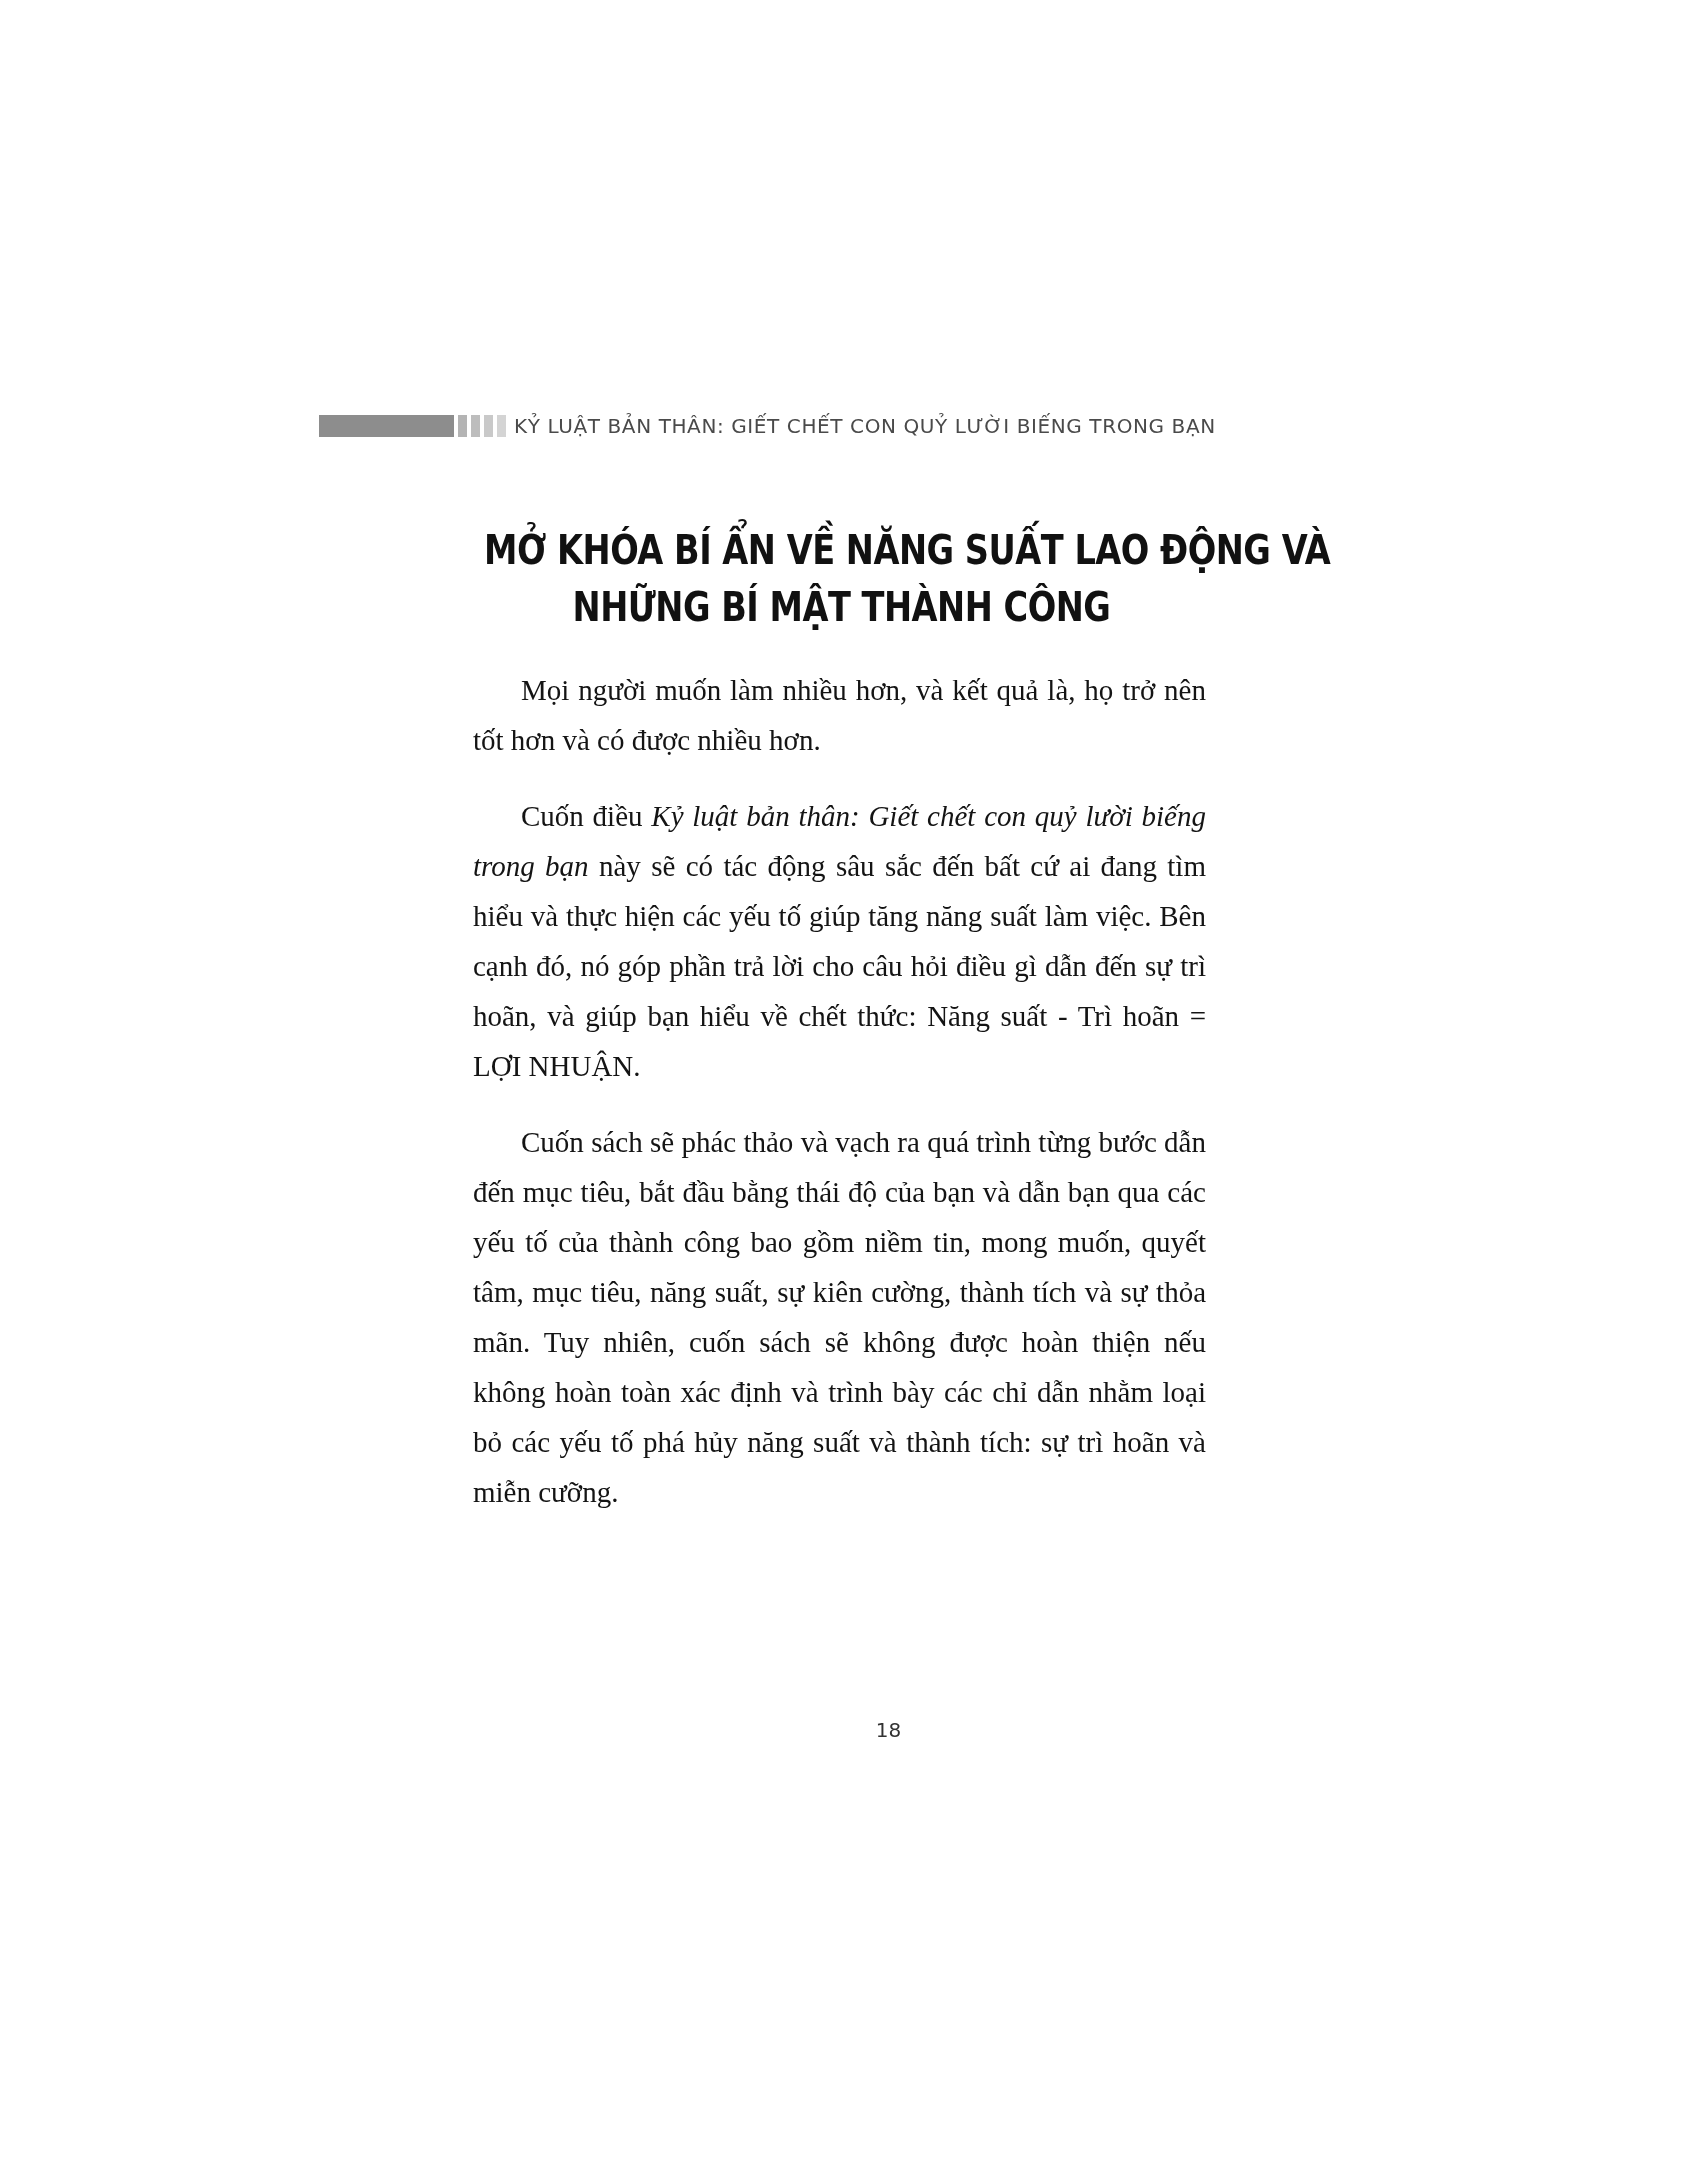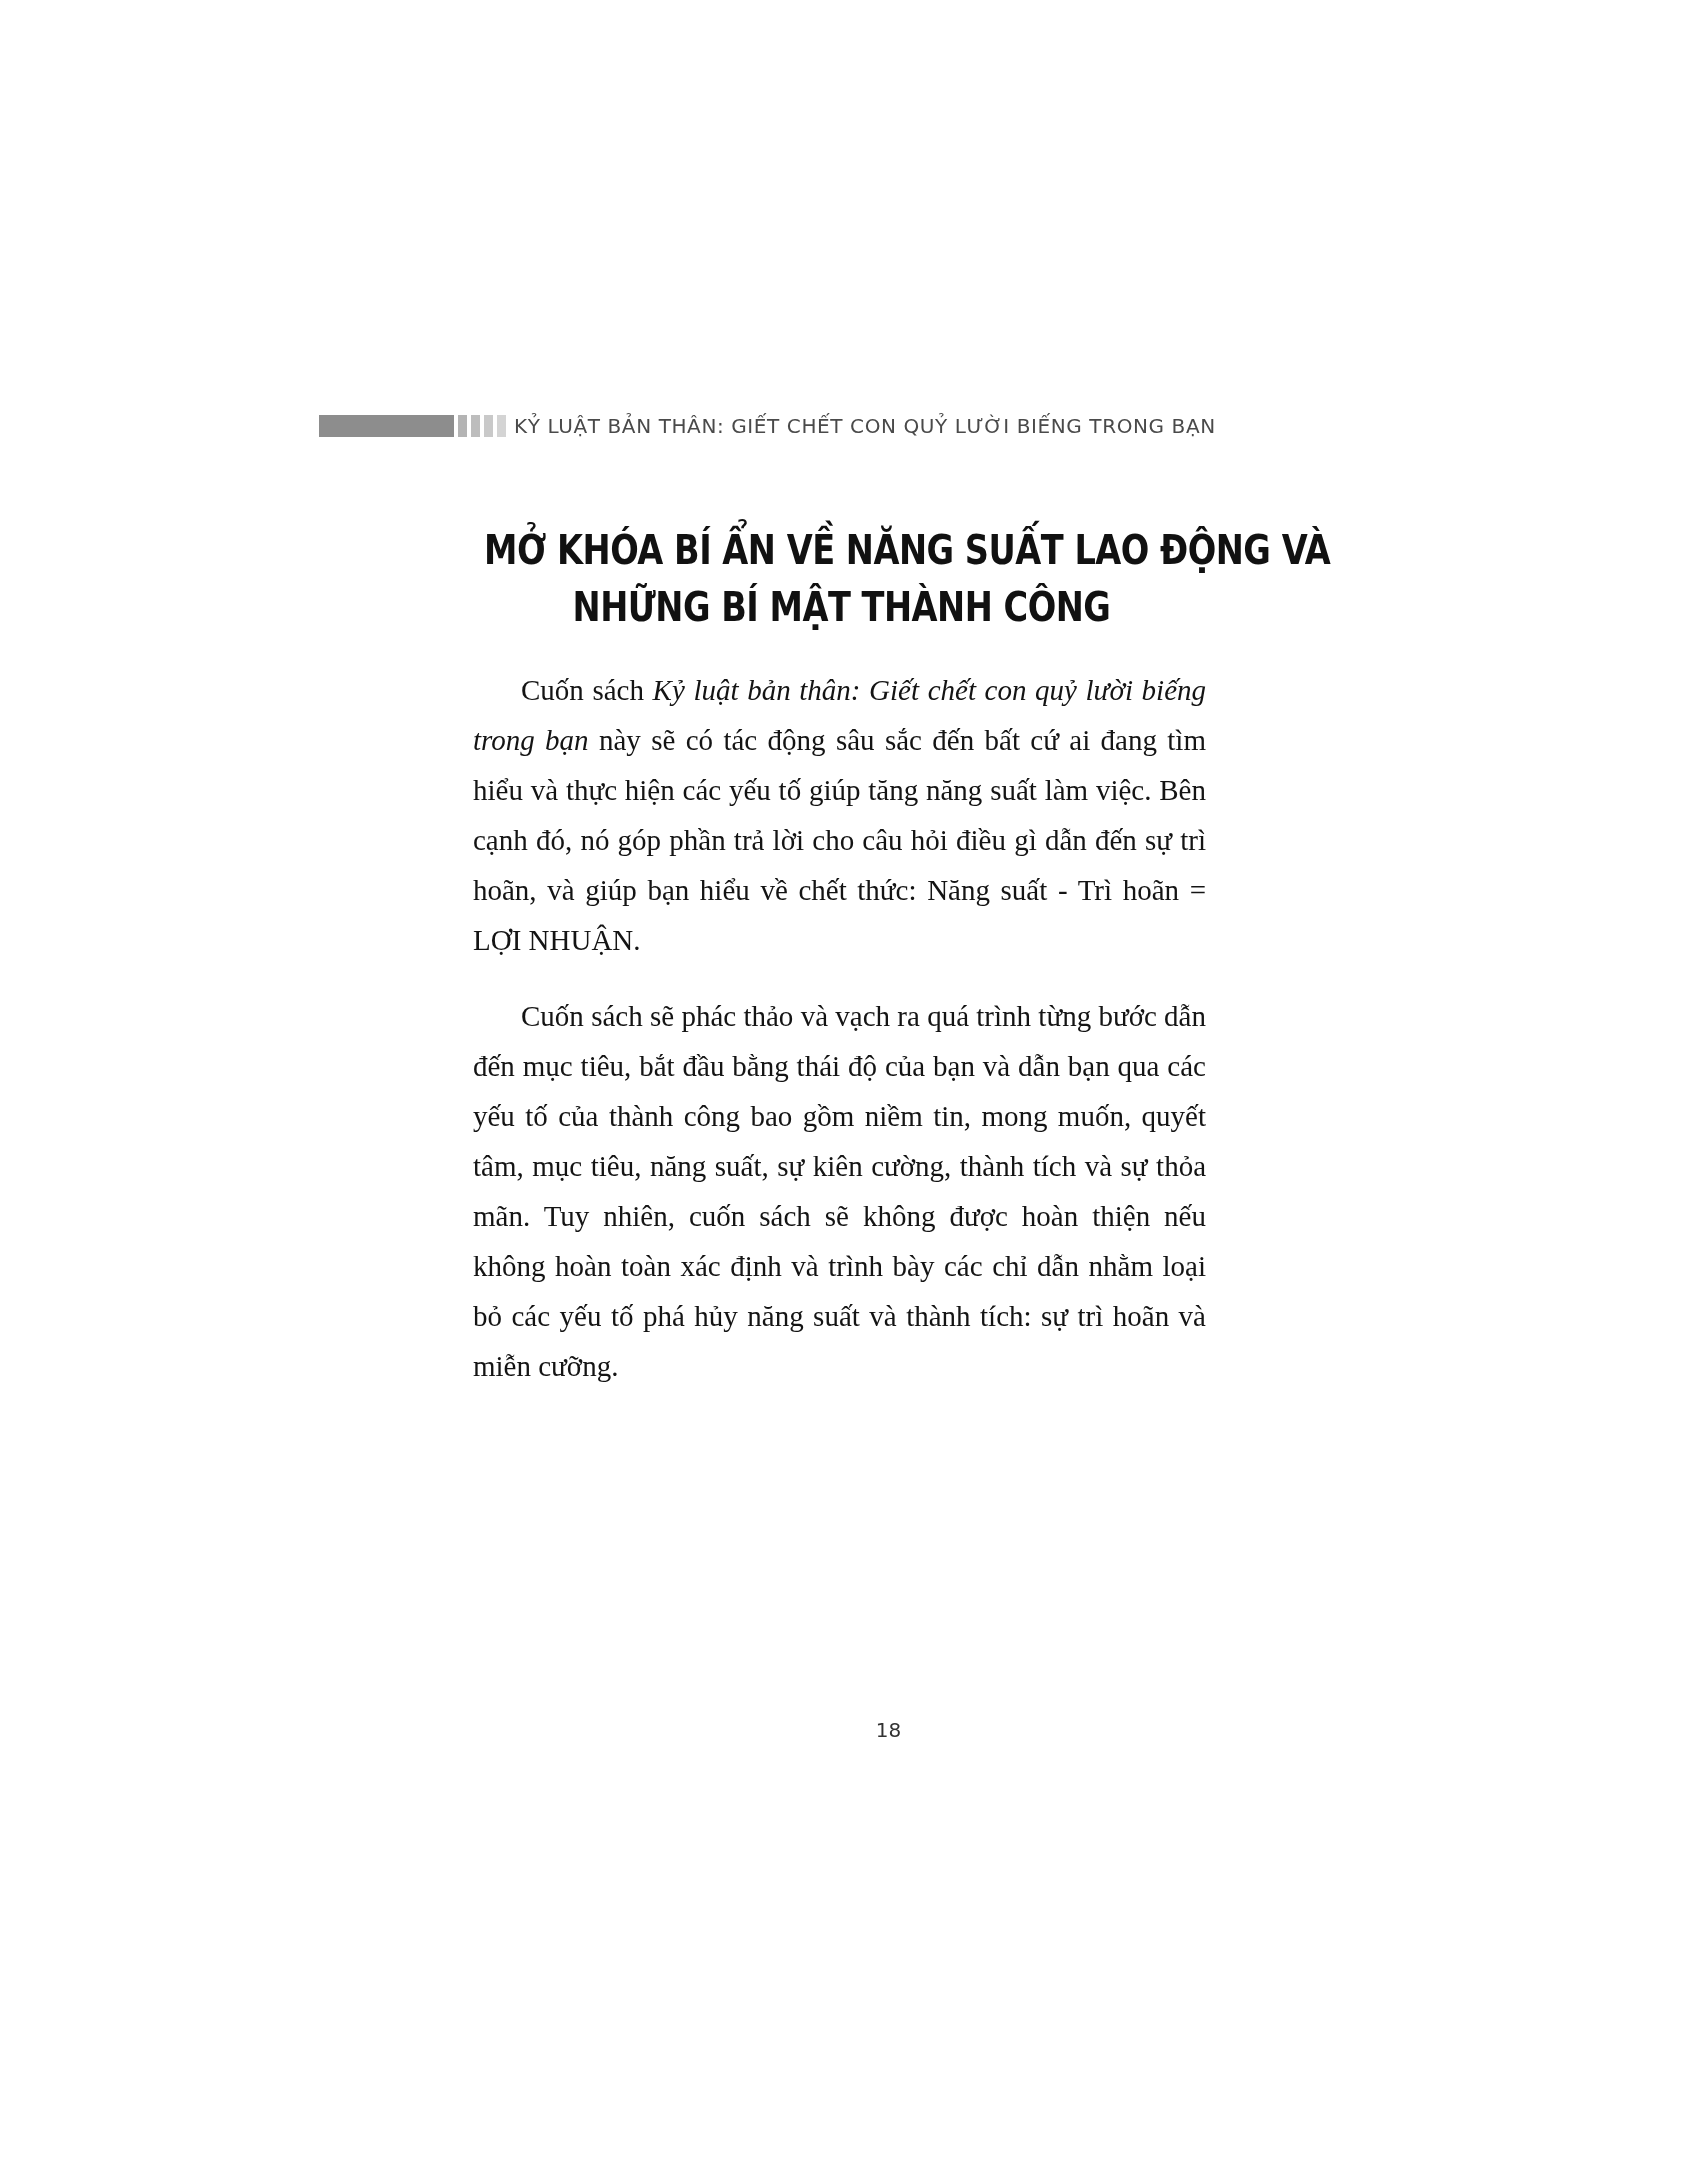--- a/index.html
+++ b/index.html
@@ -132,20 +132,21 @@
     </span>
     <span class="header-title">KỶ LUẬT BẢN THÂN: GIẾT CHẾT CON QUỶ LƯỜI BIẾNG TRONG BẠN</span>
   </div>
 
   <h1 class="chapter-title">
     <span class="line">MỞ KHÓA BÍ ẨN VỀ NĂNG SUẤT LAO ĐỘNG VÀ</span>
     <span class="line">NHỮNG BÍ MẬT THÀNH CÔNG</span>
   </h1>
 
   <div class="body-text">
-    <p><span>Cuốn sách </span><i>Kỷ luật bản thân: Giết chết con quỷ lười biếng trong bạn</i><span> này sẽ có tác động sâu sắc đến bất cứ ai đang tìm hiểu và thực hiện các yếu tố giúp tăng năng suất làm việc. Bên cạnh đó, nó góp phần trả lời cho câu hỏi điều gì dẫn đến sự trì hoãn, và giúp bạn hiểu về chết thức: Năng suất - Trì hoãn = LỢI NHUẬN.</span></p>
+    <p>Mọi người muốn làm nhiều hơn, và kết quả là, họ trở nên tốt hơn và có được nhiều hơn.</p>
+    <p><span>Cuốn điều </span><i>Kỷ luật bản thân: Giết chết con quỷ lười biếng trong bạn</i><span> này sẽ có tác động sâu sắc đến bất cứ ai đang tìm hiểu và thực hiện các yếu tố giúp tăng năng suất làm việc. Bên cạnh đó, nó góp phần trả lời cho câu hỏi điều gì dẫn đến sự trì hoãn, và giúp bạn hiểu về chết thức: Năng suất - Trì hoãn = LỢI NHUẬN.</span></p>
     <p>Cuốn sách sẽ phác thảo và vạch ra quá trình từng bước dẫn đến mục tiêu, bắt đầu bằng thái độ của bạn và dẫn bạn qua các yếu tố của thành công bao gồm niềm tin, mong muốn, quyết tâm, mục tiêu, năng suất, sự kiên cường, thành tích và sự thỏa mãn. Tuy nhiên, cuốn sách sẽ không được hoàn thiện nếu không hoàn toàn xác định và trình bày các chỉ dẫn nhằm loại bỏ các yếu tố phá hủy năng suất và thành tích: sự trì hoãn và miễn cưỡng.</p>
   </div>
 
   <div class="page-number">18</div>
 
 </div>
 
 
 </body></html>

